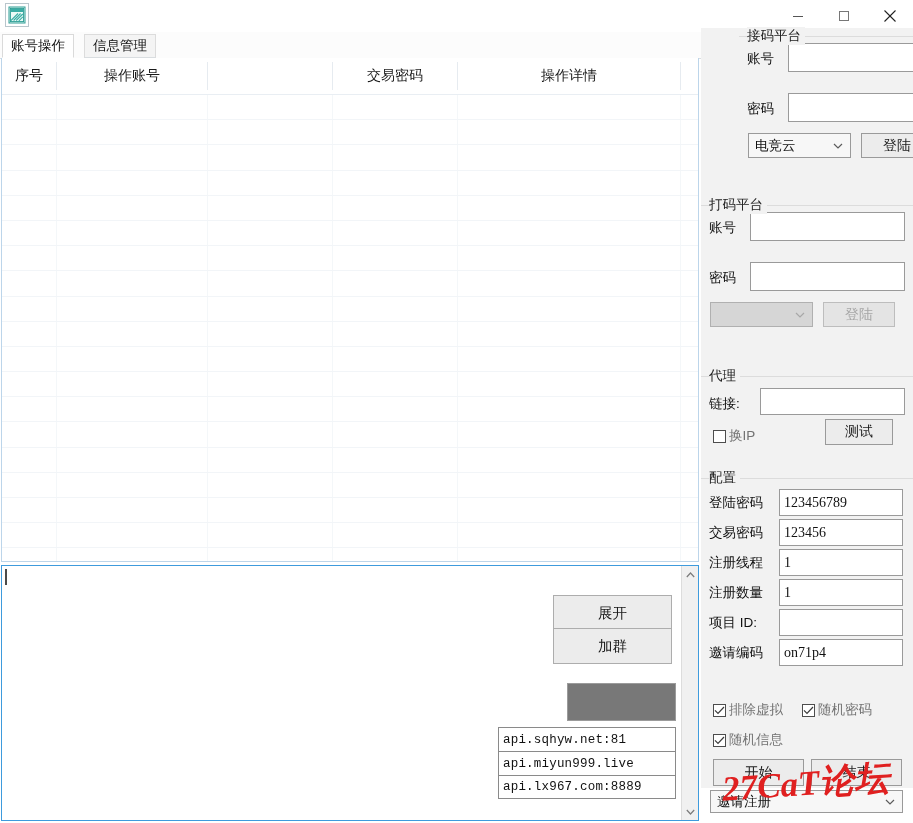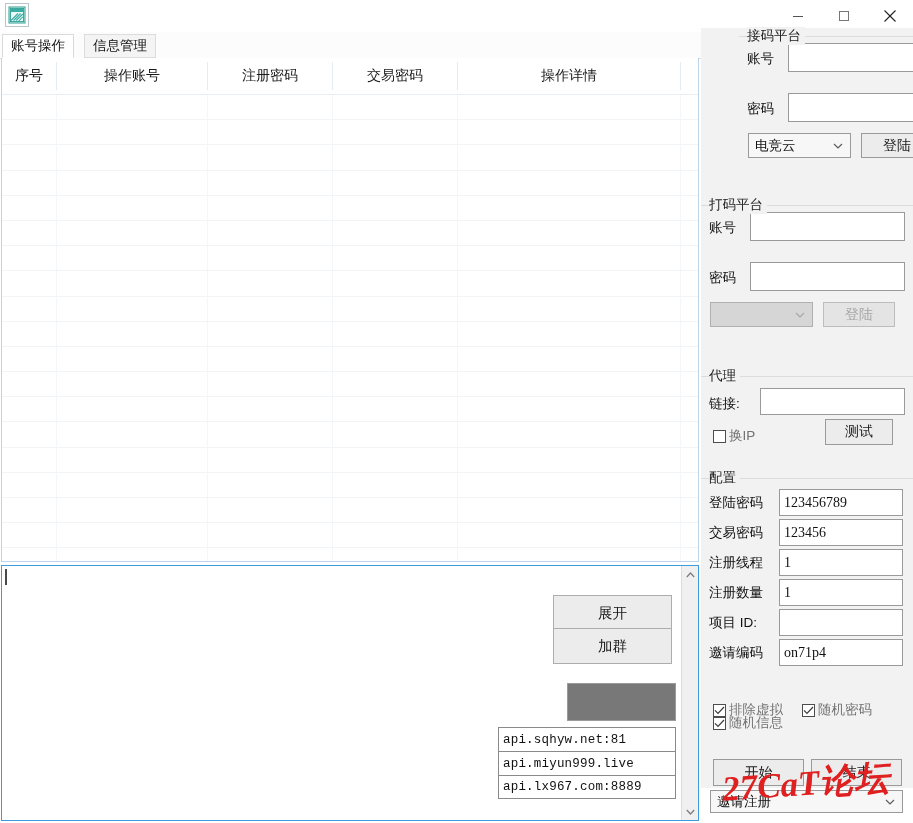--- a/index.html
+++ b/index.html
@@ -194,21 +194,20 @@
       </div>
       <div class="tab inactive">
         <span>信息管理</span>
       </div>
     </div>
 
     <div class="grid">
       <div class="grid-head">
         <div class="hc" style="left:0;width:54px;">序号</div>
         <div class="hc" style="left:55px;width:150px;">操作账号</div>
-        <div class="hc" style="left:206px;width:124px;">注册密码</div>
         <div class="hc" style="left:331px;width:124px;">交易密码</div>
         <div class="hc" style="left:456px;width:222px;">操作详情</div>
         <div class="vsep" style="left:54px;"></div>
         <div class="vsep" style="left:205px;"></div>
         <div class="vsep" style="left:330px;"></div>
         <div class="vsep" style="left:455px;"></div>
         <div class="vsep" style="left:678px;"></div>
       </div>
       <div class="grid-body" id="grid-body">
           <div class="grow">
@@ -472,21 +471,21 @@
         <span class="lbl">排除虚拟</span>
       </div>
       <div class="cbx" style="left:101px;top:231px;">
         <span class="box">
           <svg width="11" height="9" viewBox="0 0 11 9">
               <polyline points="1,4.4 4,7.4 10,1" fill="none" stroke="#3a3a3a" stroke-width="1.2"></polyline>
             </svg>
         </span>
         <span class="lbl">随机密码</span>
       </div>
-      <div class="cbx" style="left:12px;top:244px;">
+      <div class="cbx" style="left:12px;top:261px;">
         <span class="box">
           <svg width="11" height="9" viewBox="0 0 11 9">
               <polyline points="1,4.4 4,7.4 10,1" fill="none" stroke="#3a3a3a" stroke-width="1.2"></polyline>
             </svg>
         </span>
         <span class="lbl">随机信息</span>
       </div>
 
       <div class="btn" style="left:12px;top:289px;width:91px;height:27px;">
         <span>开始</span>

